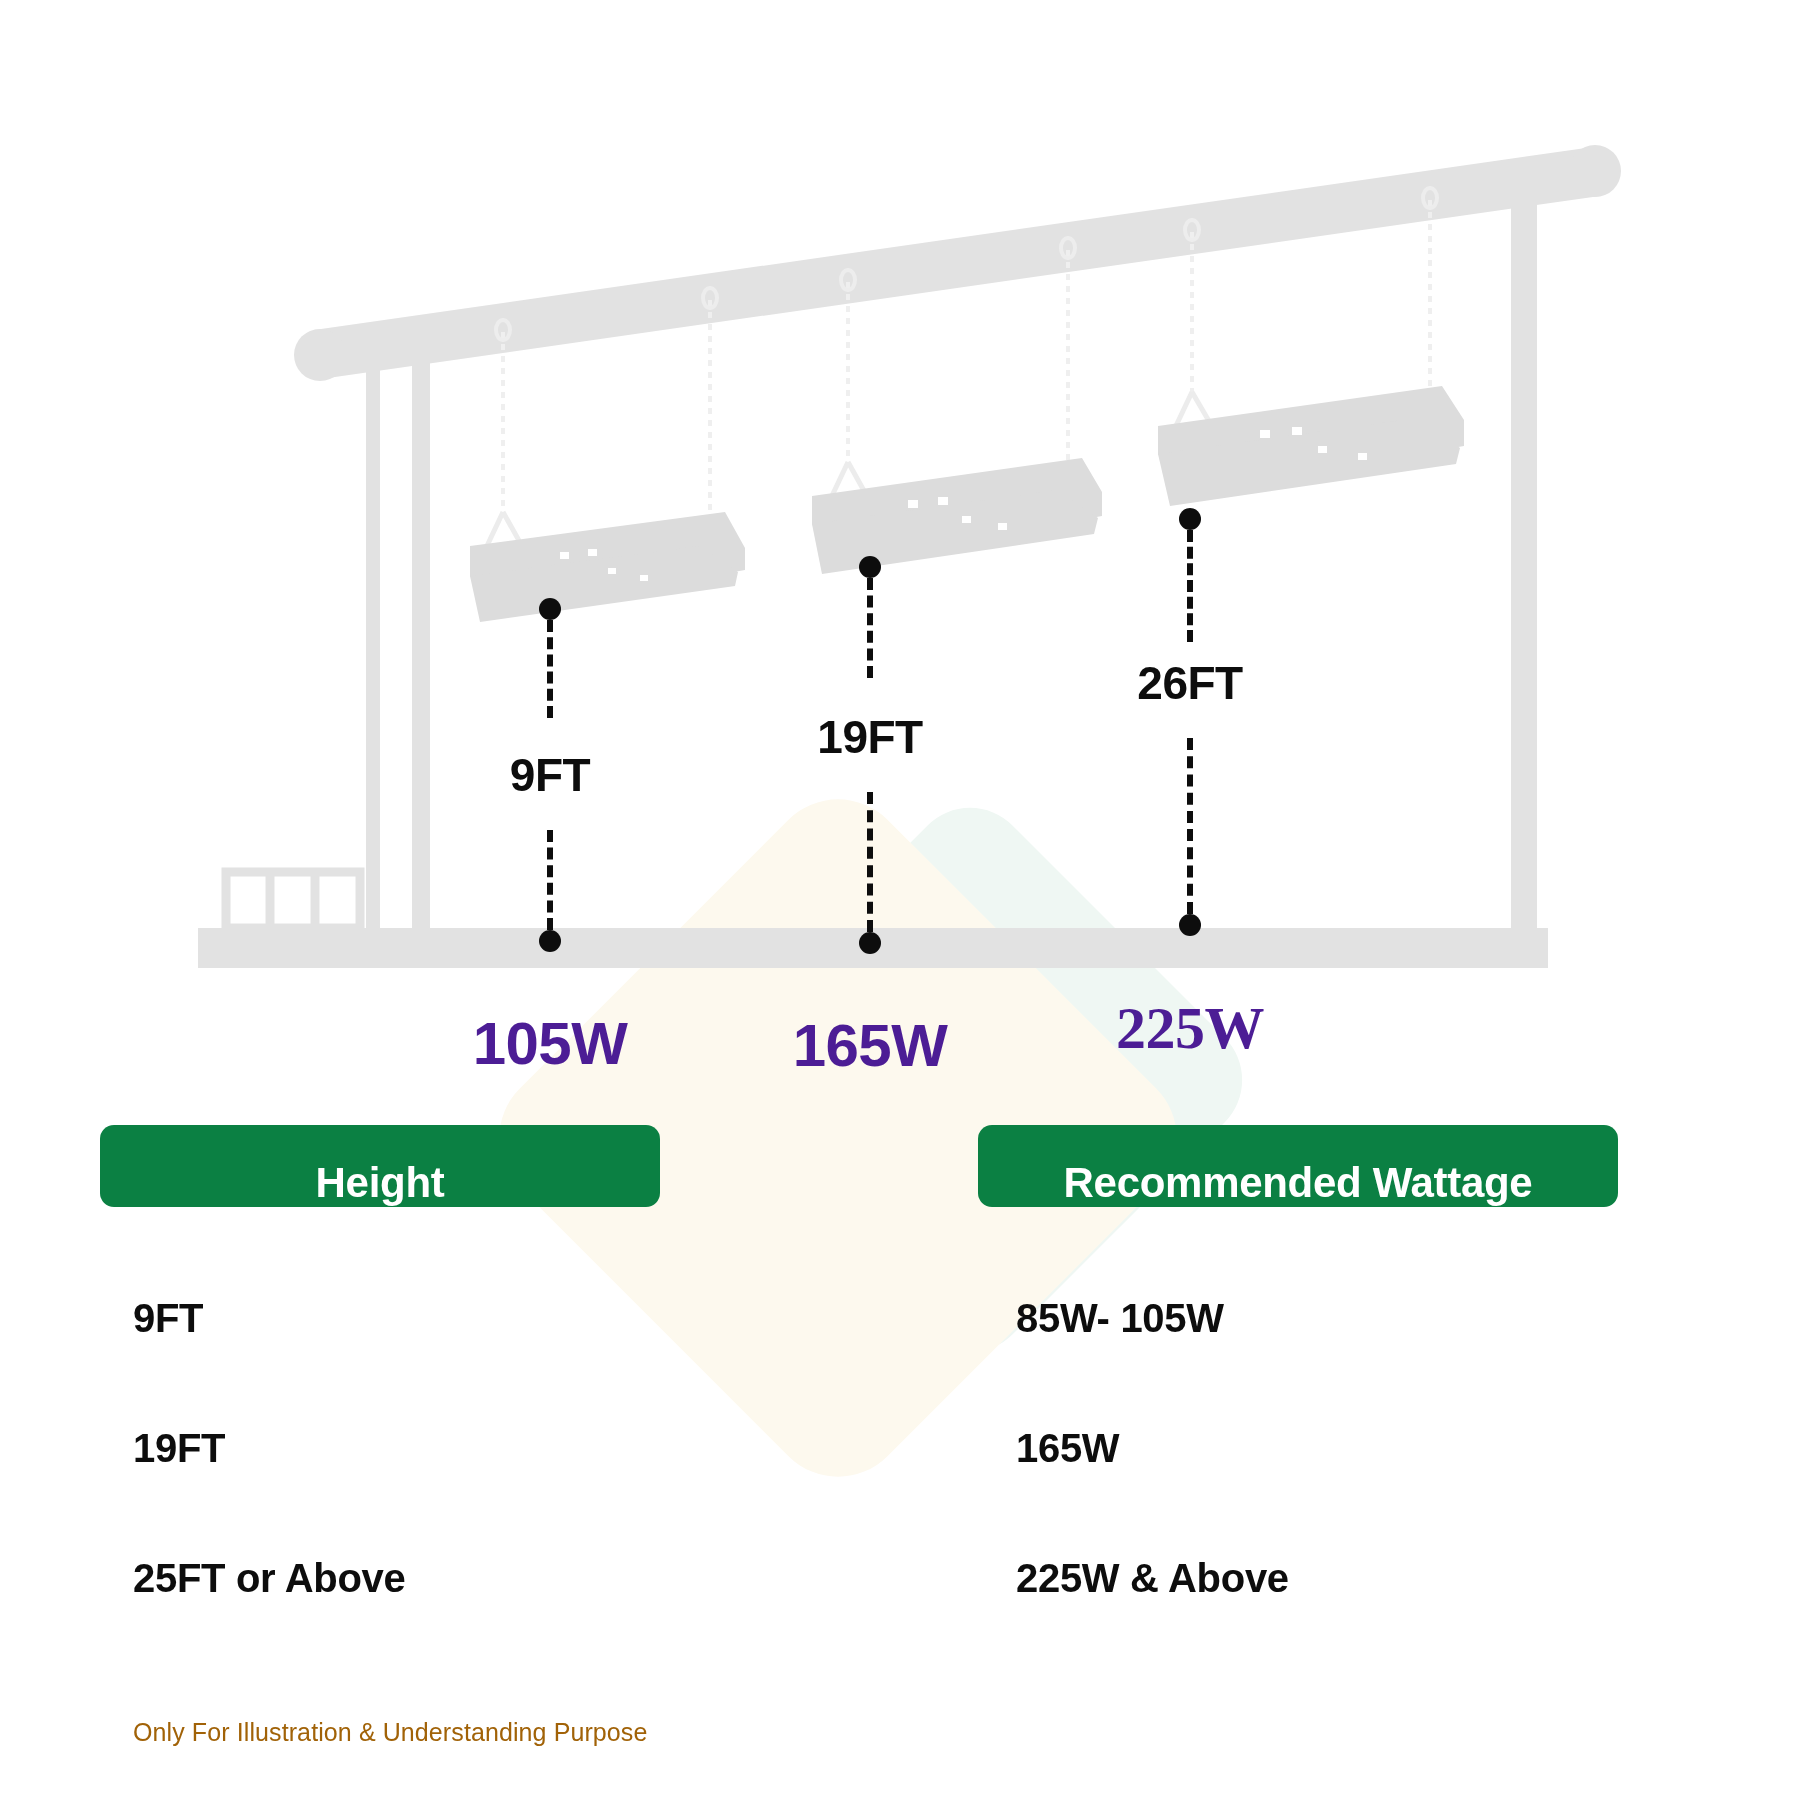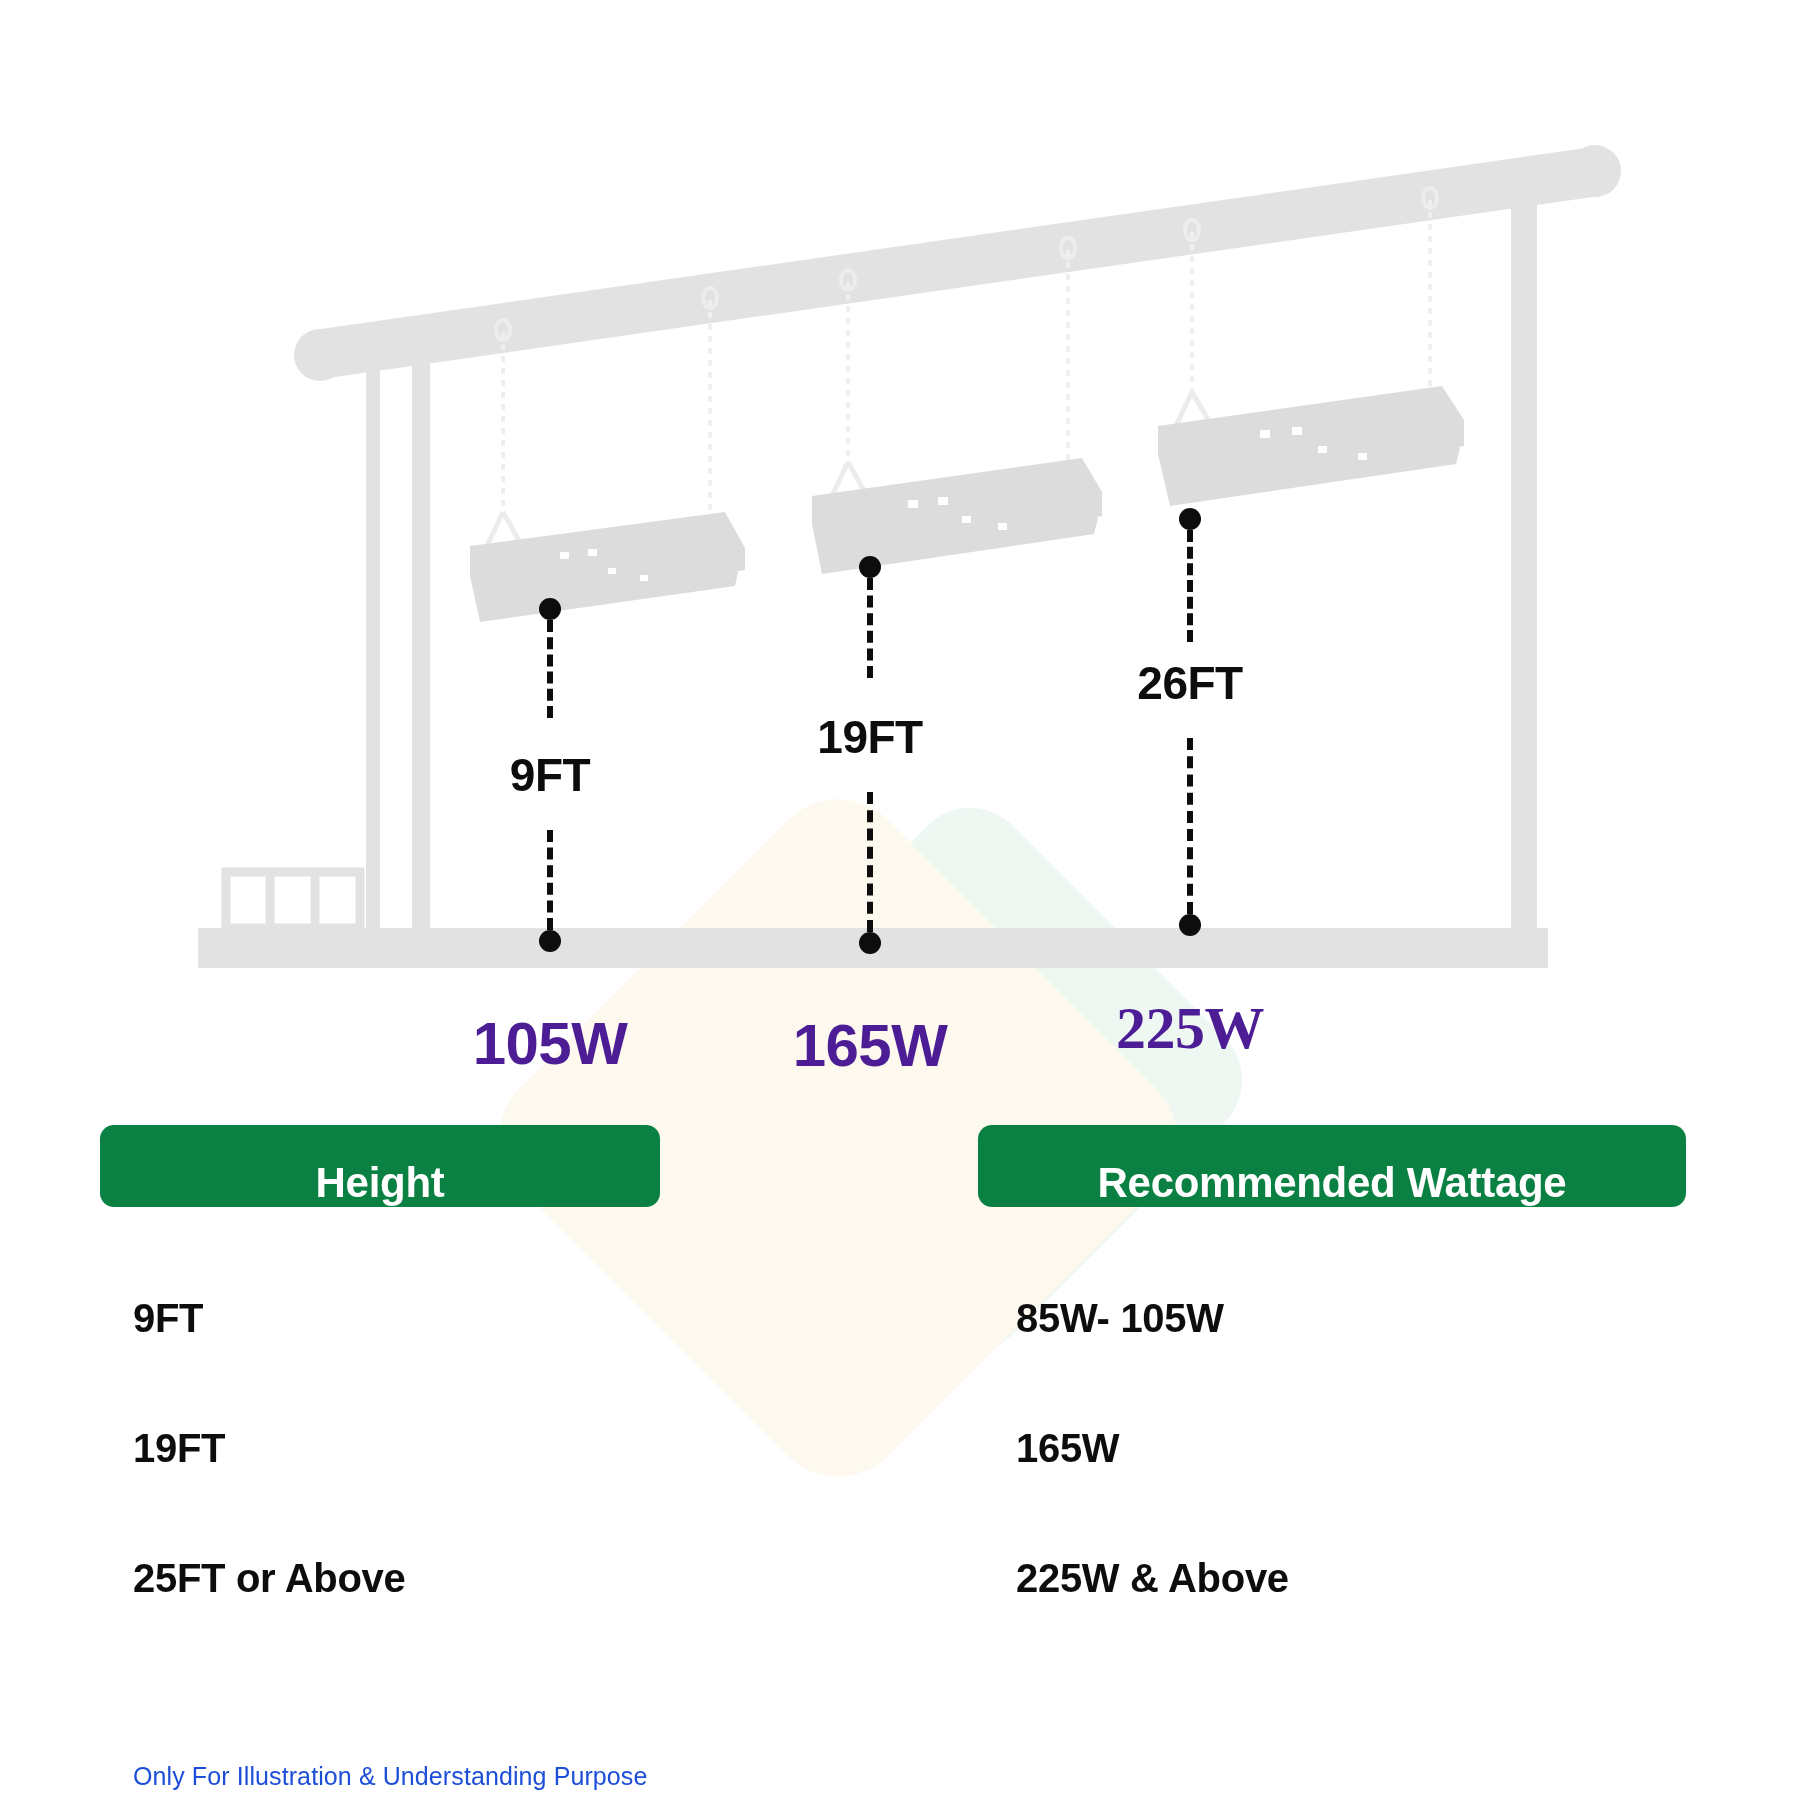--- a/index.html
+++ b/index.html
@@ -87,21 +87,21 @@
     display: flex;
     align-items: flex-end;
     justify-content: center;
     color: #ffffff;
     font-size: 42px;
     font-weight: 700;
     letter-spacing: -0.3px;
     white-space: nowrap;
   }
   #hdr-height  { left: 100px; top: 0;  width: 560px; height: 82px; }
-  #hdr-watt    { left: 978px; top: 0;  width: 708px; height: 82px; }
+  #hdr-watt    { left: 978px; top: 0;  width: 640px; height: 82px; }
 
   .cell {
     position: absolute;
     font-size: 40px;
     font-weight: 700;
     color: #0d0d0d;
     letter-spacing: -0.3px;
     white-space: nowrap;
     line-height: 1;
   }
@@ -111,25 +111,24 @@
   .row-1 { top: 303px; }
   .row-2 { top: 433px; }
 
   
   #footer-note {
     position: absolute;
     left: 133px;
     top: 1718px;
     font-size: 25px;
     font-weight: 400;
-    color: #1d4ed8;
+    color: #a16207;
     letter-spacing: 0.1px;
     white-space: nowrap;
     z-index: 4;
-    margin-top: 44px;
   }
 </style>
 </head>
 <body>
 
 <div id="page">
 
   <svg id="decor" viewBox="0 0 1800 1800" width="1800" height="1800" aria-hidden="true">
 
     <g>

